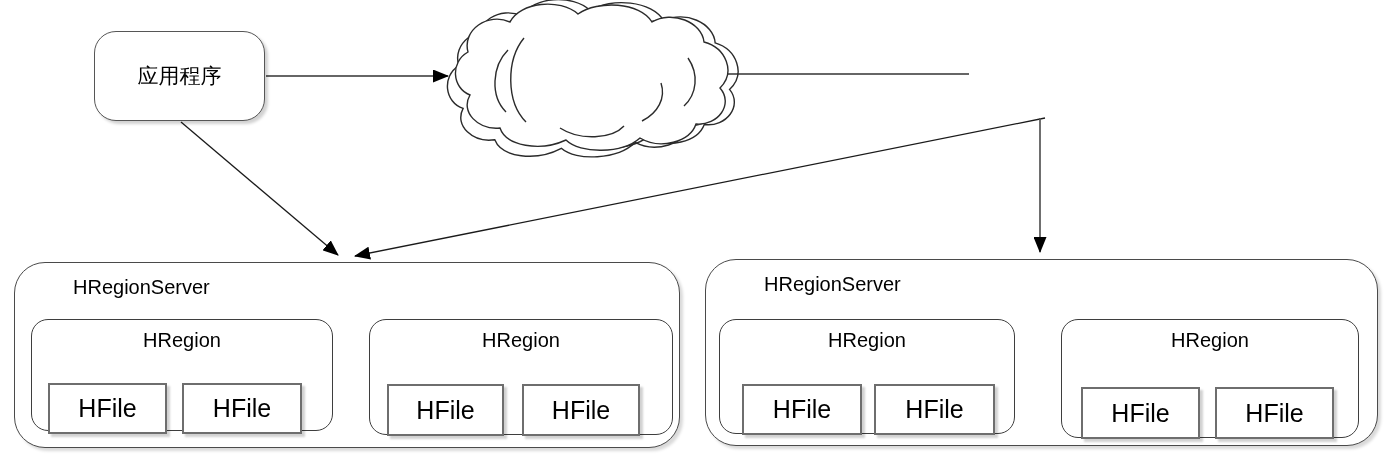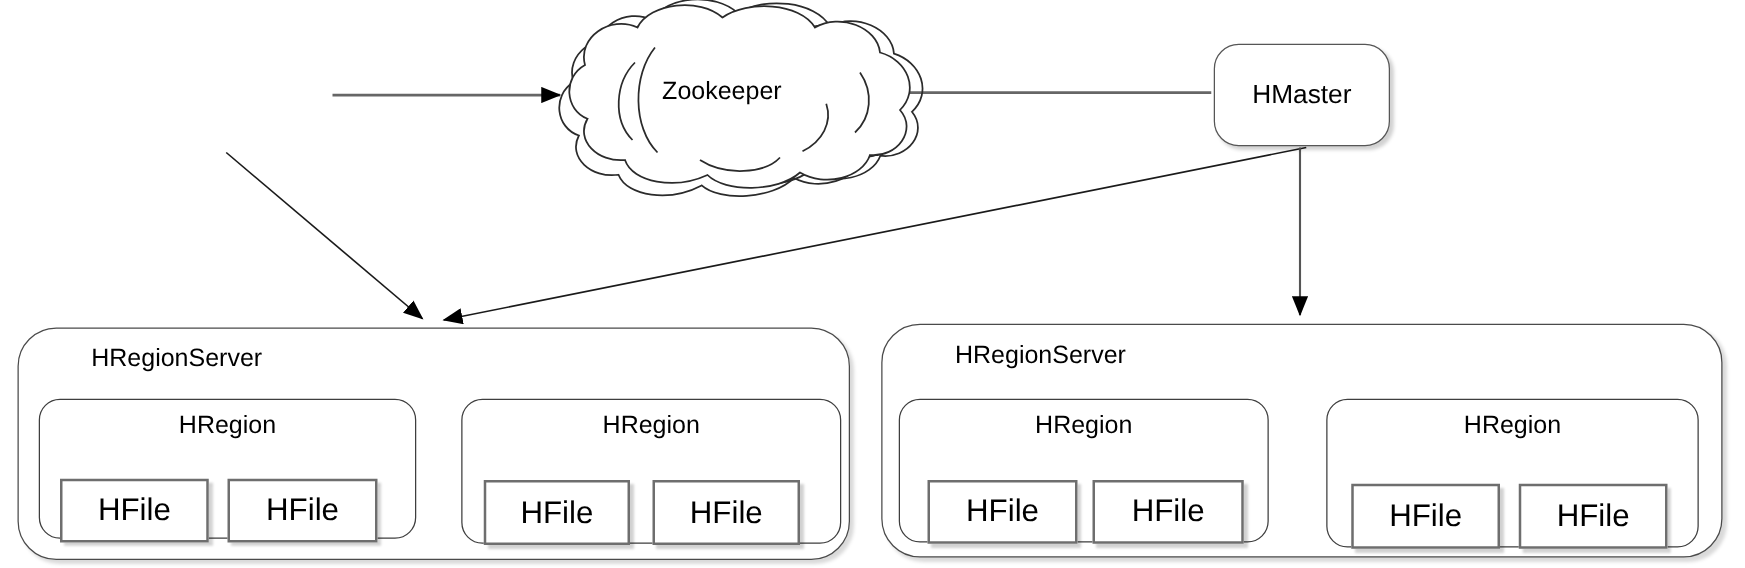--- a/index.html
+++ b/index.html
@@ -125,26 +125,25 @@
                C 734,104 718,126 696,124 C 690,142 660,150 640,138 C 622,154 580,154 566,140
                C 540,152 506,146 500,128 C 478,130 460,112 470,95 Z"></path>
       <path d="M 508,50 C 492,66 490,96 506,112"></path>
       <path d="M 524,38 C 506,60 506,102 526,122"></path>
       <path d="M 560,128 C 580,141 612,139 624,126"></path>
       <path d="M 642,121 C 658,113 666,98 661,83"></path>
       <path d="M 688,58 C 699,74 697,94 684,106"></path>
     </g>
   </svg>
 
+  <div class="rbox" id="app-box">
+    <span>应用程序</span>
+  </div>
 
-  <div class="cloud-label">Zookeeper</div>
 
-  <div class="rbox" id="hmaster-box">
-    <span>HMaster</span>
-  </div>
 
   <div class="server" id="server-1">
     <div class="server-label">HRegionServer</div>
 
     <div class="region" id="s1-r1">
       <div class="region-label">HRegion</div>
       <div class="hfile" id="s1-r1-f1">HFile</div>
       <div class="hfile" id="s1-r1-f2">HFile</div>
     </div>
 

